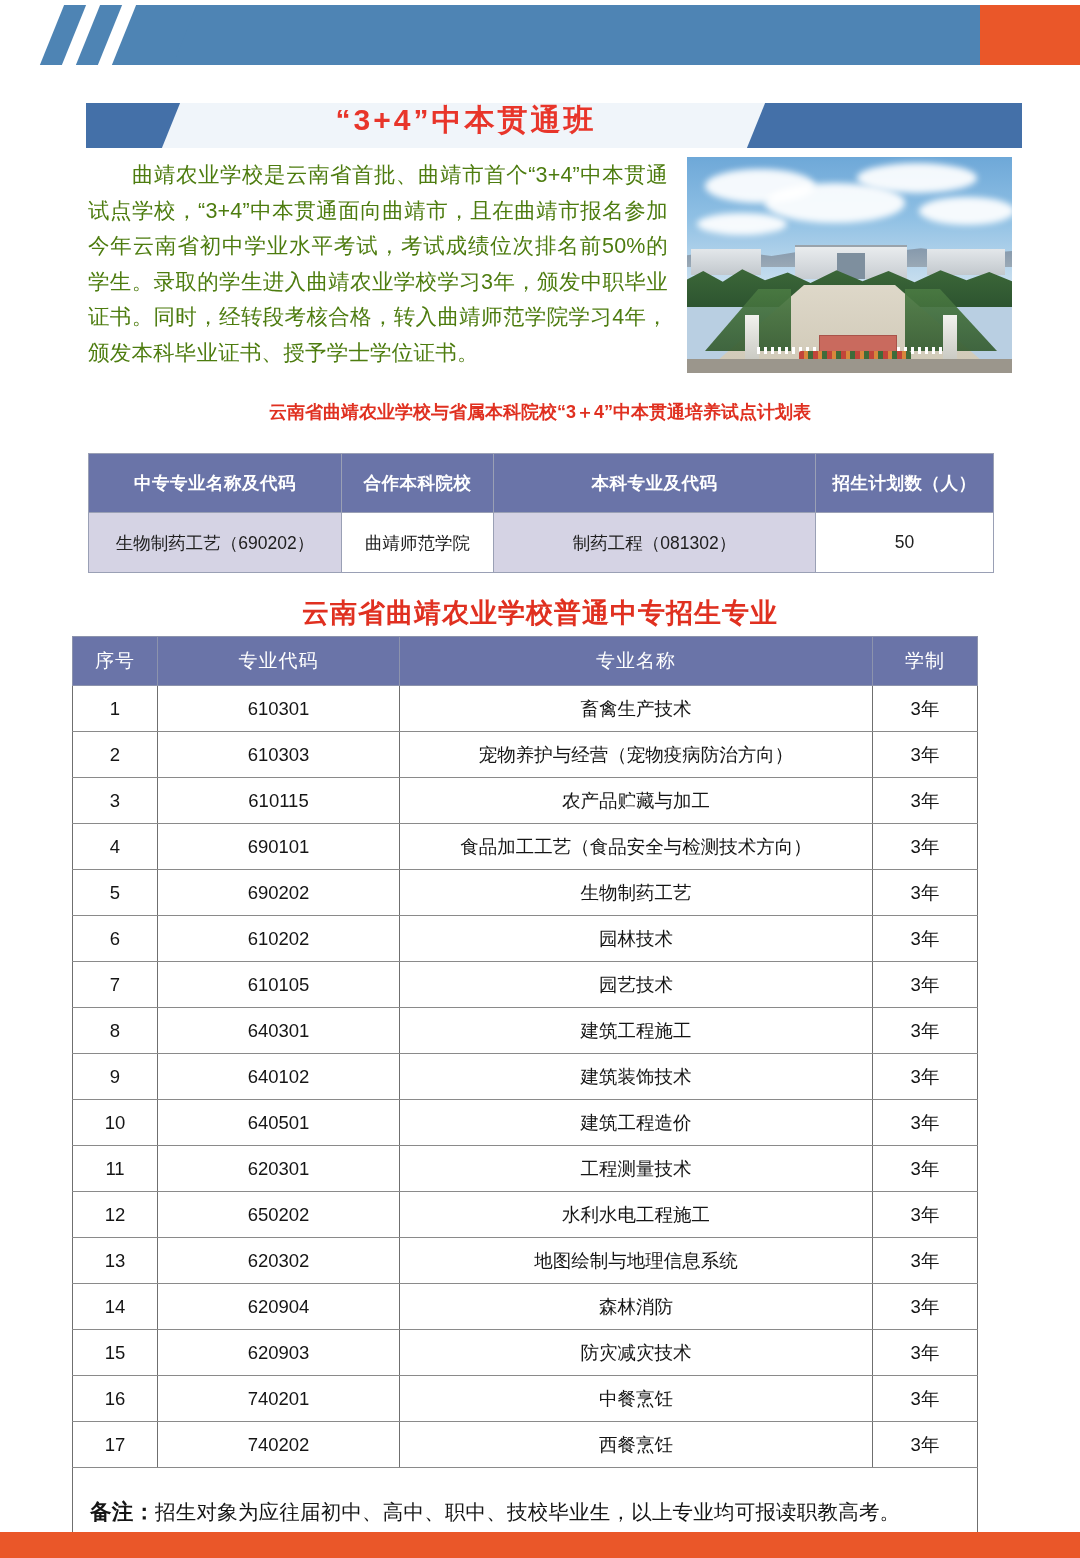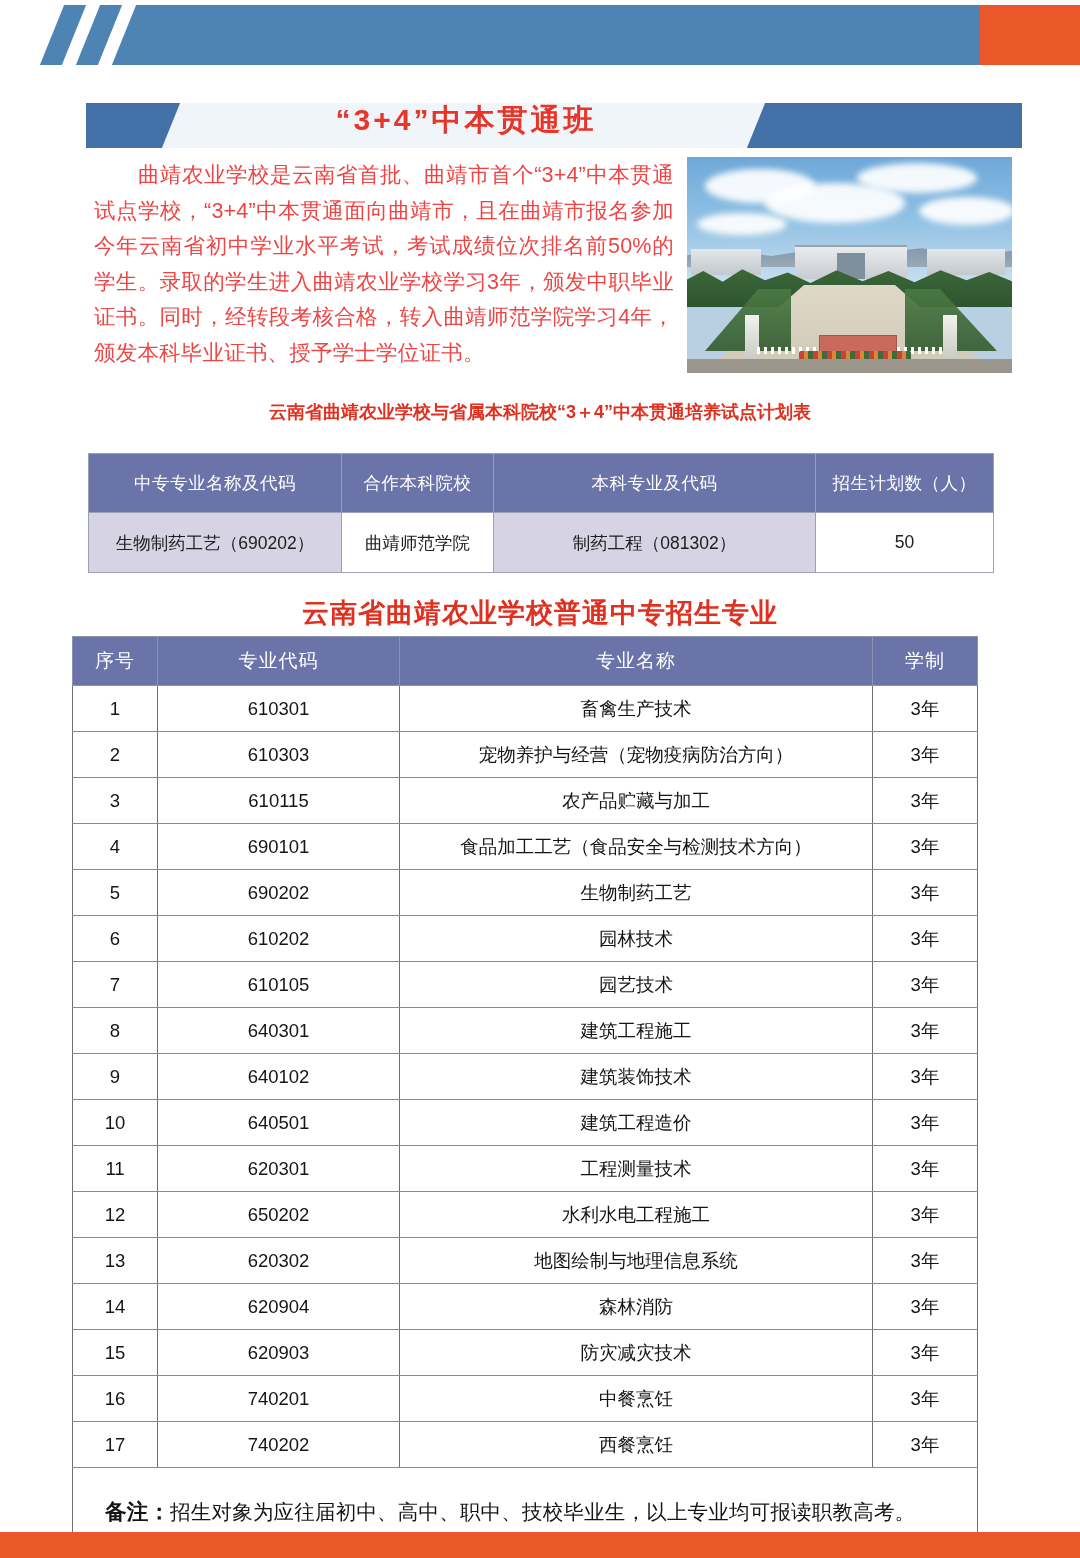--- a/index.html
+++ b/index.html
@@ -88,25 +88,25 @@
     font-size: 30px;
     font-weight: bold;
     letter-spacing: 3px;
     white-space: nowrap;
   }
 
   
   .intro-para {
     position: absolute;
     top: 158px;
-    left: 94px;
+    left: 88px;
     width: 580px;
     font-size: 21.5px;
     line-height: 35.5px;
-    color: #ef4444;
+    color: #4d7c0f;
     text-align: justify;
     text-indent: 44px;
     letter-spacing: 0.2px;
   }
 
   
   .photo {
     position: absolute;
     top: 157px;
     left: 687px;
@@ -232,21 +232,21 @@
   .tbl1 th, .tbl1 td {
     border: 1px solid #9aa0b5;
     text-align: center;
     font-size: 17.5px;
     color: #202020;
   }
   .tbl1 th {
     background: #6A74A8;
     color: #ffffff;
     height: 56px;
-    font-weight: normal;
+    font-weight: bold;
     letter-spacing: 0.5px;
   }
   .tbl1 td {
     height: 57px;
     background: #ffffff;
   }
   .tbl1 td.tint { background: #D5D3E4; }
 
   
   .tbl2 {
@@ -273,21 +273,21 @@
     text-align: center;
     border-left: 1px solid #6f6f6f;
     border-right: 1px solid #6f6f6f;
     border-top: 1px solid #8a8a8a;
     border-bottom: 1px solid #8a8a8a;
     background: #ffffff;
   }
   .tbl2 td.note-cell {
     height: 84px;
     text-align: left;
-    padding-left: 32px;
+    padding-left: 17px;
     padding-right: 18px;
     font-size: 20.5px;
     border: 1px solid #6f6f6f;
     letter-spacing: 0.2px;
   }
   .note-label {
     font-weight: bold;
     font-size: 21.5px;
   }
 

